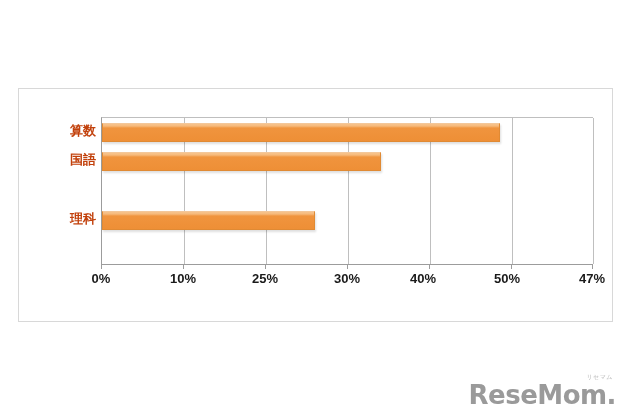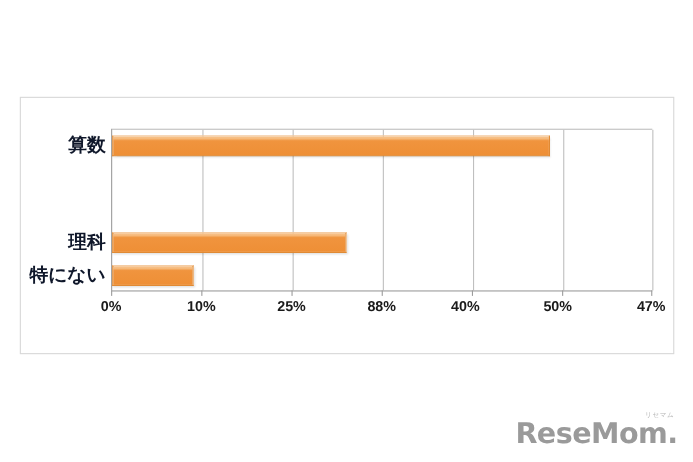--- a/index.html
+++ b/index.html
@@ -90,25 +90,25 @@
     box-shadow: 1px 2px 2px rgba(0,0,0,0.13);
   }
 
   
   .cat-label {
     position: absolute;
     right: 100%;
     margin-right: 6px;
     top: 4px;
     white-space: nowrap;
-    font-size: 17px;
+    font-size: 13px;
     font-weight: bold;
-    color: #0f172a;
+    color: #c2410c;
     line-height: 20px;
-    font-family: Liberation Serif, serif;
+    font-family: Liberation Mono, monospace;
   }
 
   
   .xtick-label {
     position: absolute;
     top: 182px;
     transform: translateX(-50%);
     font-size: 13px;
     font-weight: bold;
     color: #1a1a1a;
@@ -153,47 +153,47 @@
     <div class="gridline" style="left:246px;"></div>
     <div class="gridline" style="left:328px;"></div>
     <div class="gridline" style="left:410px;"></div>
     <div class="gridline axis-end" style="left:491px;"></div>
 
     <div class="bar-row" style="top:0px;">
       <span class="cat-label">算数</span>
       <div class="bar" style="width:397.7px;"></div>
     </div>
 
+    <div class="bar-row" style="top:29.4px;">
+      <span class="cat-label">国語</span>
+      <div class="bar" style="width:278.8px;"></div>
+    </div>
 
 
     <div class="bar-row" style="top:88.2px;">
       <span class="cat-label">理科</span>
       <div class="bar" style="width:213.2px;"></div>
     </div>
 
-    <div class="bar-row" style="top:117.6px;">
-      <span class="cat-label">特にない</span>
-      <div class="bar" style="width:73.8px;"></div>
-    </div>
   </div>
 
   <div class="baseline"></div>
 
   <div class="tick" style="left:82px;"></div>
   <div class="tick" style="left:164px;"></div>
   <div class="tick" style="left:246px;"></div>
   <div class="tick" style="left:328px;"></div>
   <div class="tick" style="left:410px;"></div>
   <div class="tick" style="left:492px;"></div>
   <div class="tick" style="left:573px;"></div>
 
   <span class="xtick-label" style="left:82px;">0%</span>
   <span class="xtick-label" style="left:164px;">10%</span>
   <span class="xtick-label" style="left:246px;">25%</span>
-  <span class="xtick-label" style="left:328px;">88%</span>
+  <span class="xtick-label" style="left:328px;">30%</span>
   <span class="xtick-label" style="left:404px;">40%</span>
   <span class="xtick-label" style="left:488px;">50%</span>
   <span class="xtick-label" style="left:573px;">47%</span>
 
 </div>
 
 <div id="watermark">
   <div style="position:relative;display:inline-block;">
     <span class="logo-ruby">リセマム</span>
     <span class="logo-text">ReseMom.</span>

